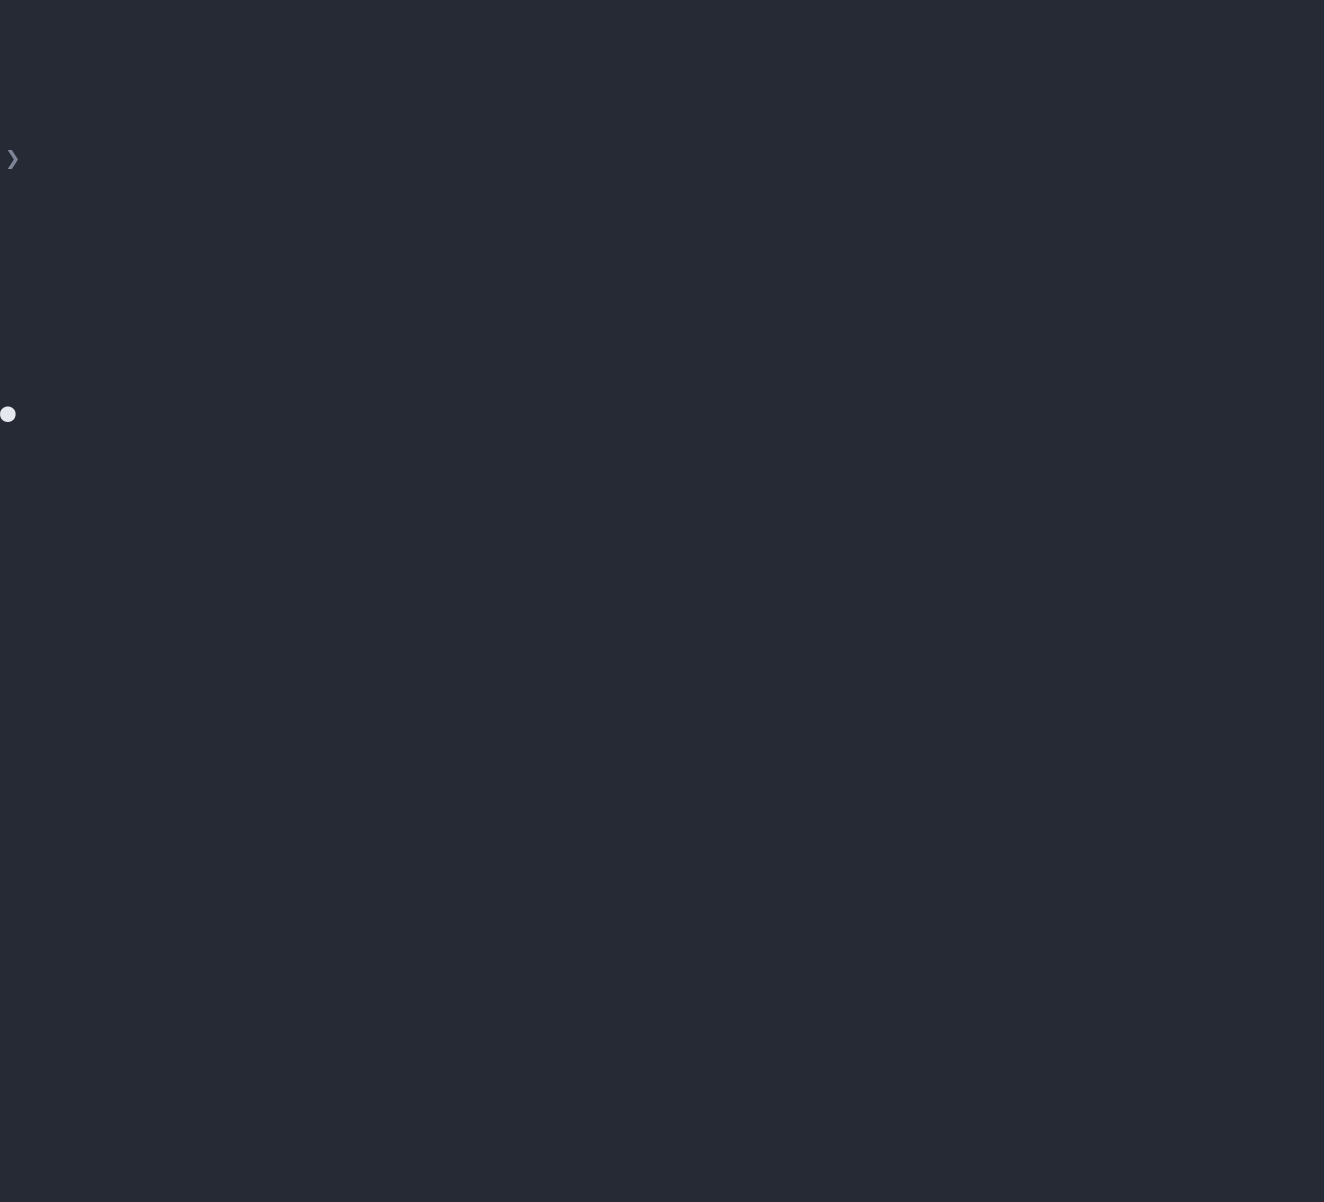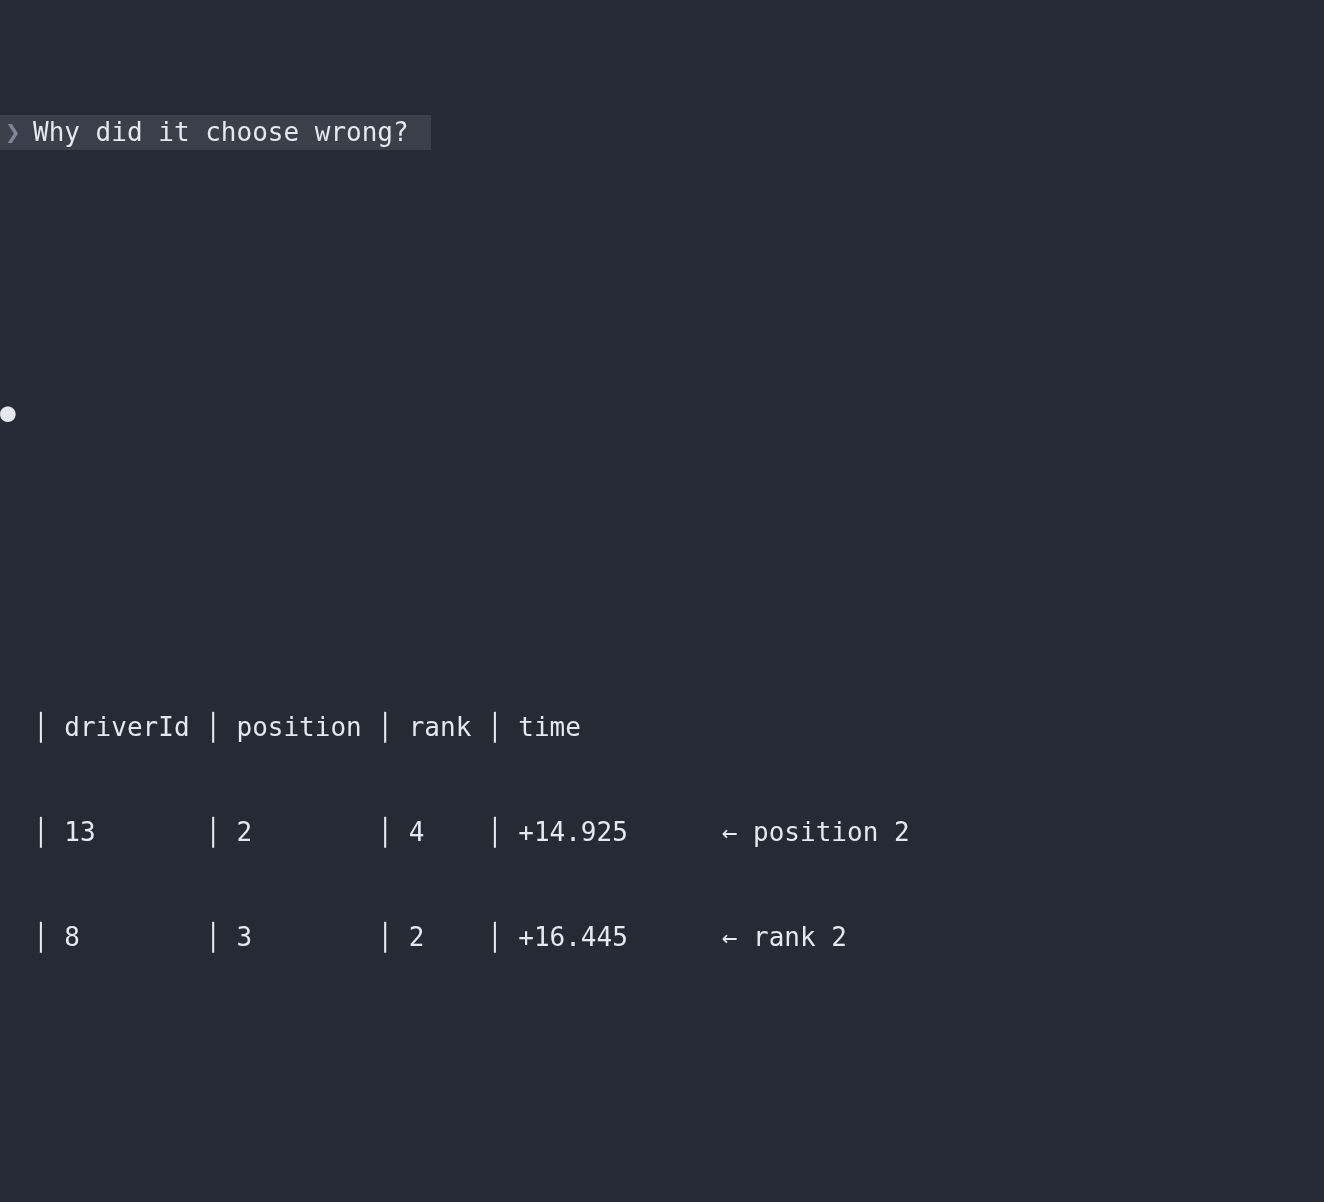--- a/index.html
+++ b/index.html
@@ -41,33 +41,28 @@
     position: absolute;
     left: -33px; top: 0;
     color: #e5e8ee;
   }
 </style>
 </head>
 <body>
 
 <div class="term">
 
-  <div class="line"><span class="hl"><span class="chev">❯</span><span>Why did it choose wrong?</span></span></div>
+  <div class="line"><span class="hl"><span class="chev">❯</span></span></div>
 
   <div class="gap"></div>
 
   <div class="line"><span class="bullet">●</span></div>
 
   <div class="gap"></div>
 
-  <div>
-    <div class="line">│ driverId │ position │ rank │ time</div>
-    <div class="line">│ 13       │ 2        │ 4    │ +14.925      ← position 2</div>
-    <div class="line">│ 8        │ 3        │ 2    │ +16.445      ← rank 2</div>
-  </div>
 
   <div class="gap"></div>
 
   
   
 
   
 
   
   

